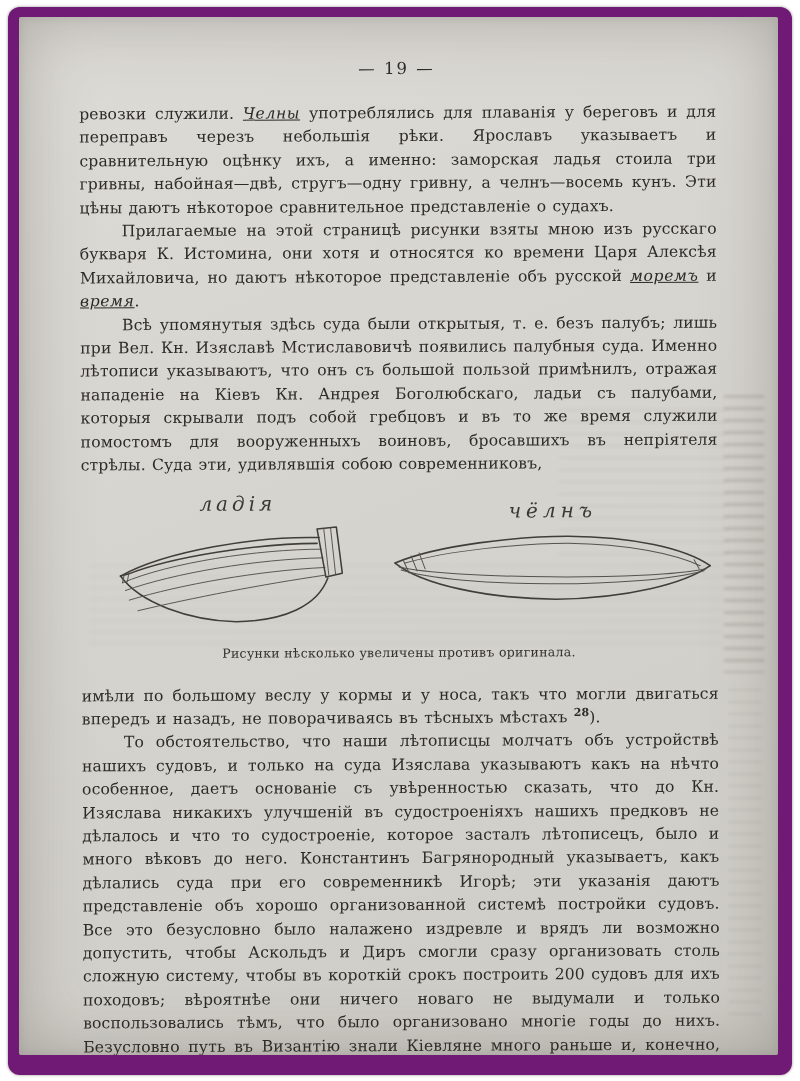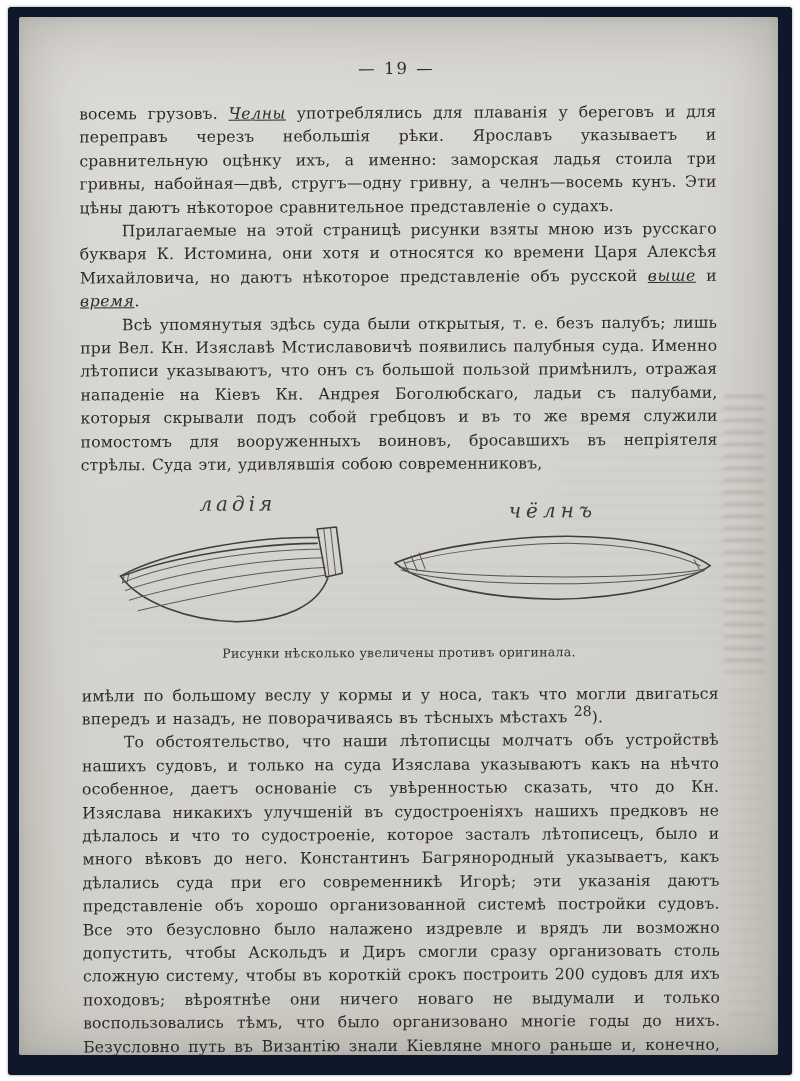--- a/index.html
+++ b/index.html
@@ -3,21 +3,21 @@
 <meta charset="utf-8">
 <style>
   html,body { margin:0; padding:0; }
   body {
     width:800px; height:1081px; position:relative; background:#ffffff;
     font-family:"DejaVu Serif","Liberation Serif",serif;
     overflow:hidden;
   }
   .photo-frame {
     position:absolute; left:8px; top:7px; right:8px; bottom:6px;
-    background:#0f172a; border-radius:3px;
+    background:#701a75; border-radius:12px;
     box-shadow:0 0 3px rgba(0,0,0,.45);
   }
   .page {
     position:absolute; left:11px; top:10px; right:14px; bottom:20px;
     background:linear-gradient(158deg,#dddbd6 0%,#d7d5d0 38%,#d1cfc9 78%,#cccac4 100%);
     box-shadow:inset 0 0 70px rgba(95,92,85,.38), inset 0 0 10px rgba(120,117,110,.22);
     border-radius:2px; overflow:hidden;
   }
   .content {
     position:absolute; inset:0;
@@ -51,21 +51,21 @@
 
   .text {
     margin:24px 60px 0 62px;
     font-size:15.6px; line-height:23.4px;
     text-align:justify; letter-spacing:.15px;
     word-spacing:1px;
   }
   .text p { margin:0; text-indent:42px; }
   .text p.cont { text-indent:0; }
   .text i { letter-spacing:.6px;text-decoration:underline; }
-  sup.fnref { font-size:14px; line-height:0; }
+  sup.fnref { font-size:11px; line-height:0;font-weight:bold; }
 
   .figure { position:relative; height:142px; margin:14px 30px 0 36px; }
   .boat { position:absolute; }
   .boat-left { left:52px; top:0; width:262px; }
   .boat-right { left:330px; top:8px; width:336px; }
   .boat-label {
     text-align:center; font-style:italic; font-size:20px;
     letter-spacing:4px; color:#3a3834; margin-bottom:2px;
   }
   .boat-right .boat-label { letter-spacing:5px; }
@@ -84,22 +84,22 @@
     <div class="bleed bleed-col-1"></div>
     <div class="bleed bleed-col-2"></div>
     <div class="bleed bleed-band"></div>
     <div class="bleed bleed-band-2"></div>
 
     <div class="content">
 
       <div class="pageno">— 19 —</div>
 
       <div class="text">
-        <p class="cont"><span>восемь грузовъ. </span><i>Челны</i><span> употреблялись для плаванія у береговъ и для переправъ черезъ небольшія рѣки. Ярославъ указываетъ и сравнительную оцѣнку ихъ, а именно: заморская ладья стоила три гривны, набойная—двѣ, стругъ—одну гривну, а челнъ—восемь кунъ. Эти цѣны даютъ нѣкоторое сравнительное представленіе о судахъ.</span></p>
-        <p><span>Прилагаемые на этой страницѣ рисунки взяты мною изъ русскаго букваря К. Истомина, они хотя и относятся ко времени Царя Алексѣя Михайловича, но даютъ нѣкоторое представленіе объ русской </span><i>выше</i><span> и </span><i>время</i><span>.</span></p>
+        <p class="cont"><span>ревозки служили. </span><i>Челны</i><span> употреблялись для плаванія у береговъ и для переправъ черезъ небольшія рѣки. Ярославъ указываетъ и сравнительную оцѣнку ихъ, а именно: заморская ладья стоила три гривны, набойная—двѣ, стругъ—одну гривну, а челнъ—восемь кунъ. Эти цѣны даютъ нѣкоторое сравнительное представленіе о судахъ.</span></p>
+        <p><span>Прилагаемые на этой страницѣ рисунки взяты мною изъ русскаго букваря К. Истомина, они хотя и относятся ко времени Царя Алексѣя Михайловича, но даютъ нѣкоторое представленіе объ русской </span><i>моремъ</i><span> и </span><i>время</i><span>.</span></p>
         <p>Всѣ упомянутыя здѣсь суда были открытыя, т. е. безъ палубъ; лишь при Вел. Кн. Изяславѣ Мстиславовичѣ появились палубныя суда. Именно лѣтописи указываютъ, что онъ съ большой пользой примѣнилъ, отражая нападеніе на Кіевъ Кн. Андрея Боголюбскаго, ладьи съ палубами, которыя скрывали подъ собой гребцовъ и въ то же время служили помостомъ для вооруженныхъ воиновъ, бросавшихъ въ непріятеля стрѣлы. Суда эти, удивлявшія собою современниковъ,</p>
       </div>
 
       <div class="figure">
         <div class="boat boat-left">
           <div class="boat-label">ладія</div>
           <svg width="256" height="108" viewBox="0 0 260 112" aria-hidden="true">
             <path d="M8,60 C55,34 150,19 214,21"></path>
             <path d="M16,58 C62,40 150,27 212,27"></path>
             <path d="M8,60 L16,58"></path>

